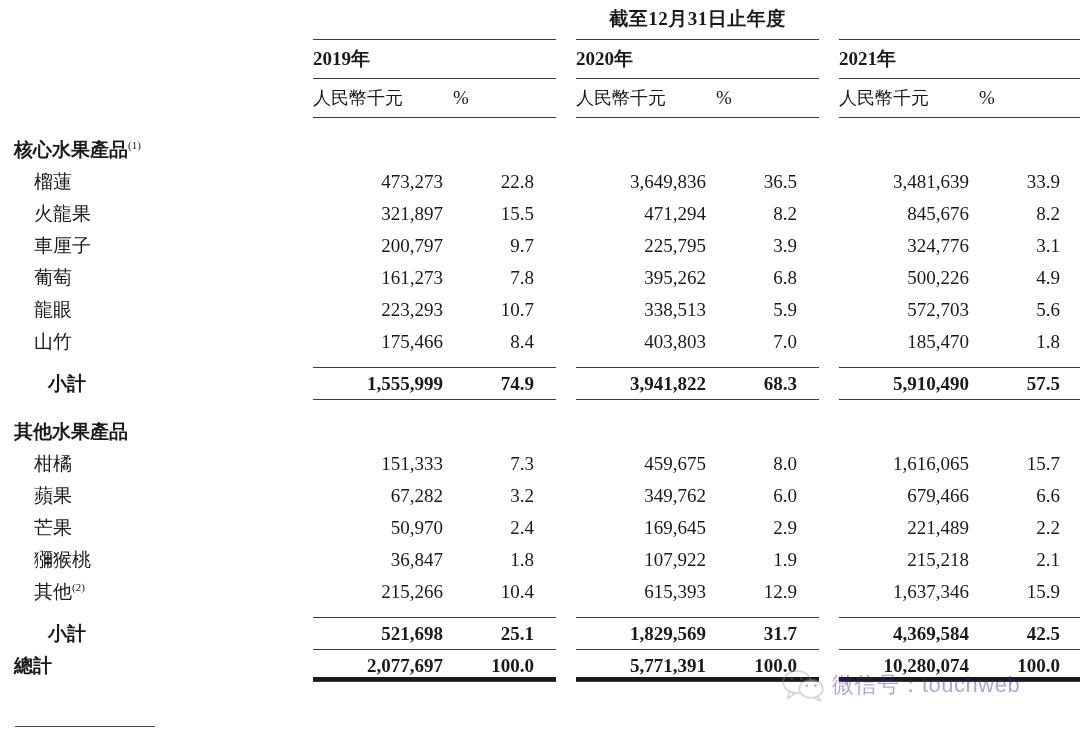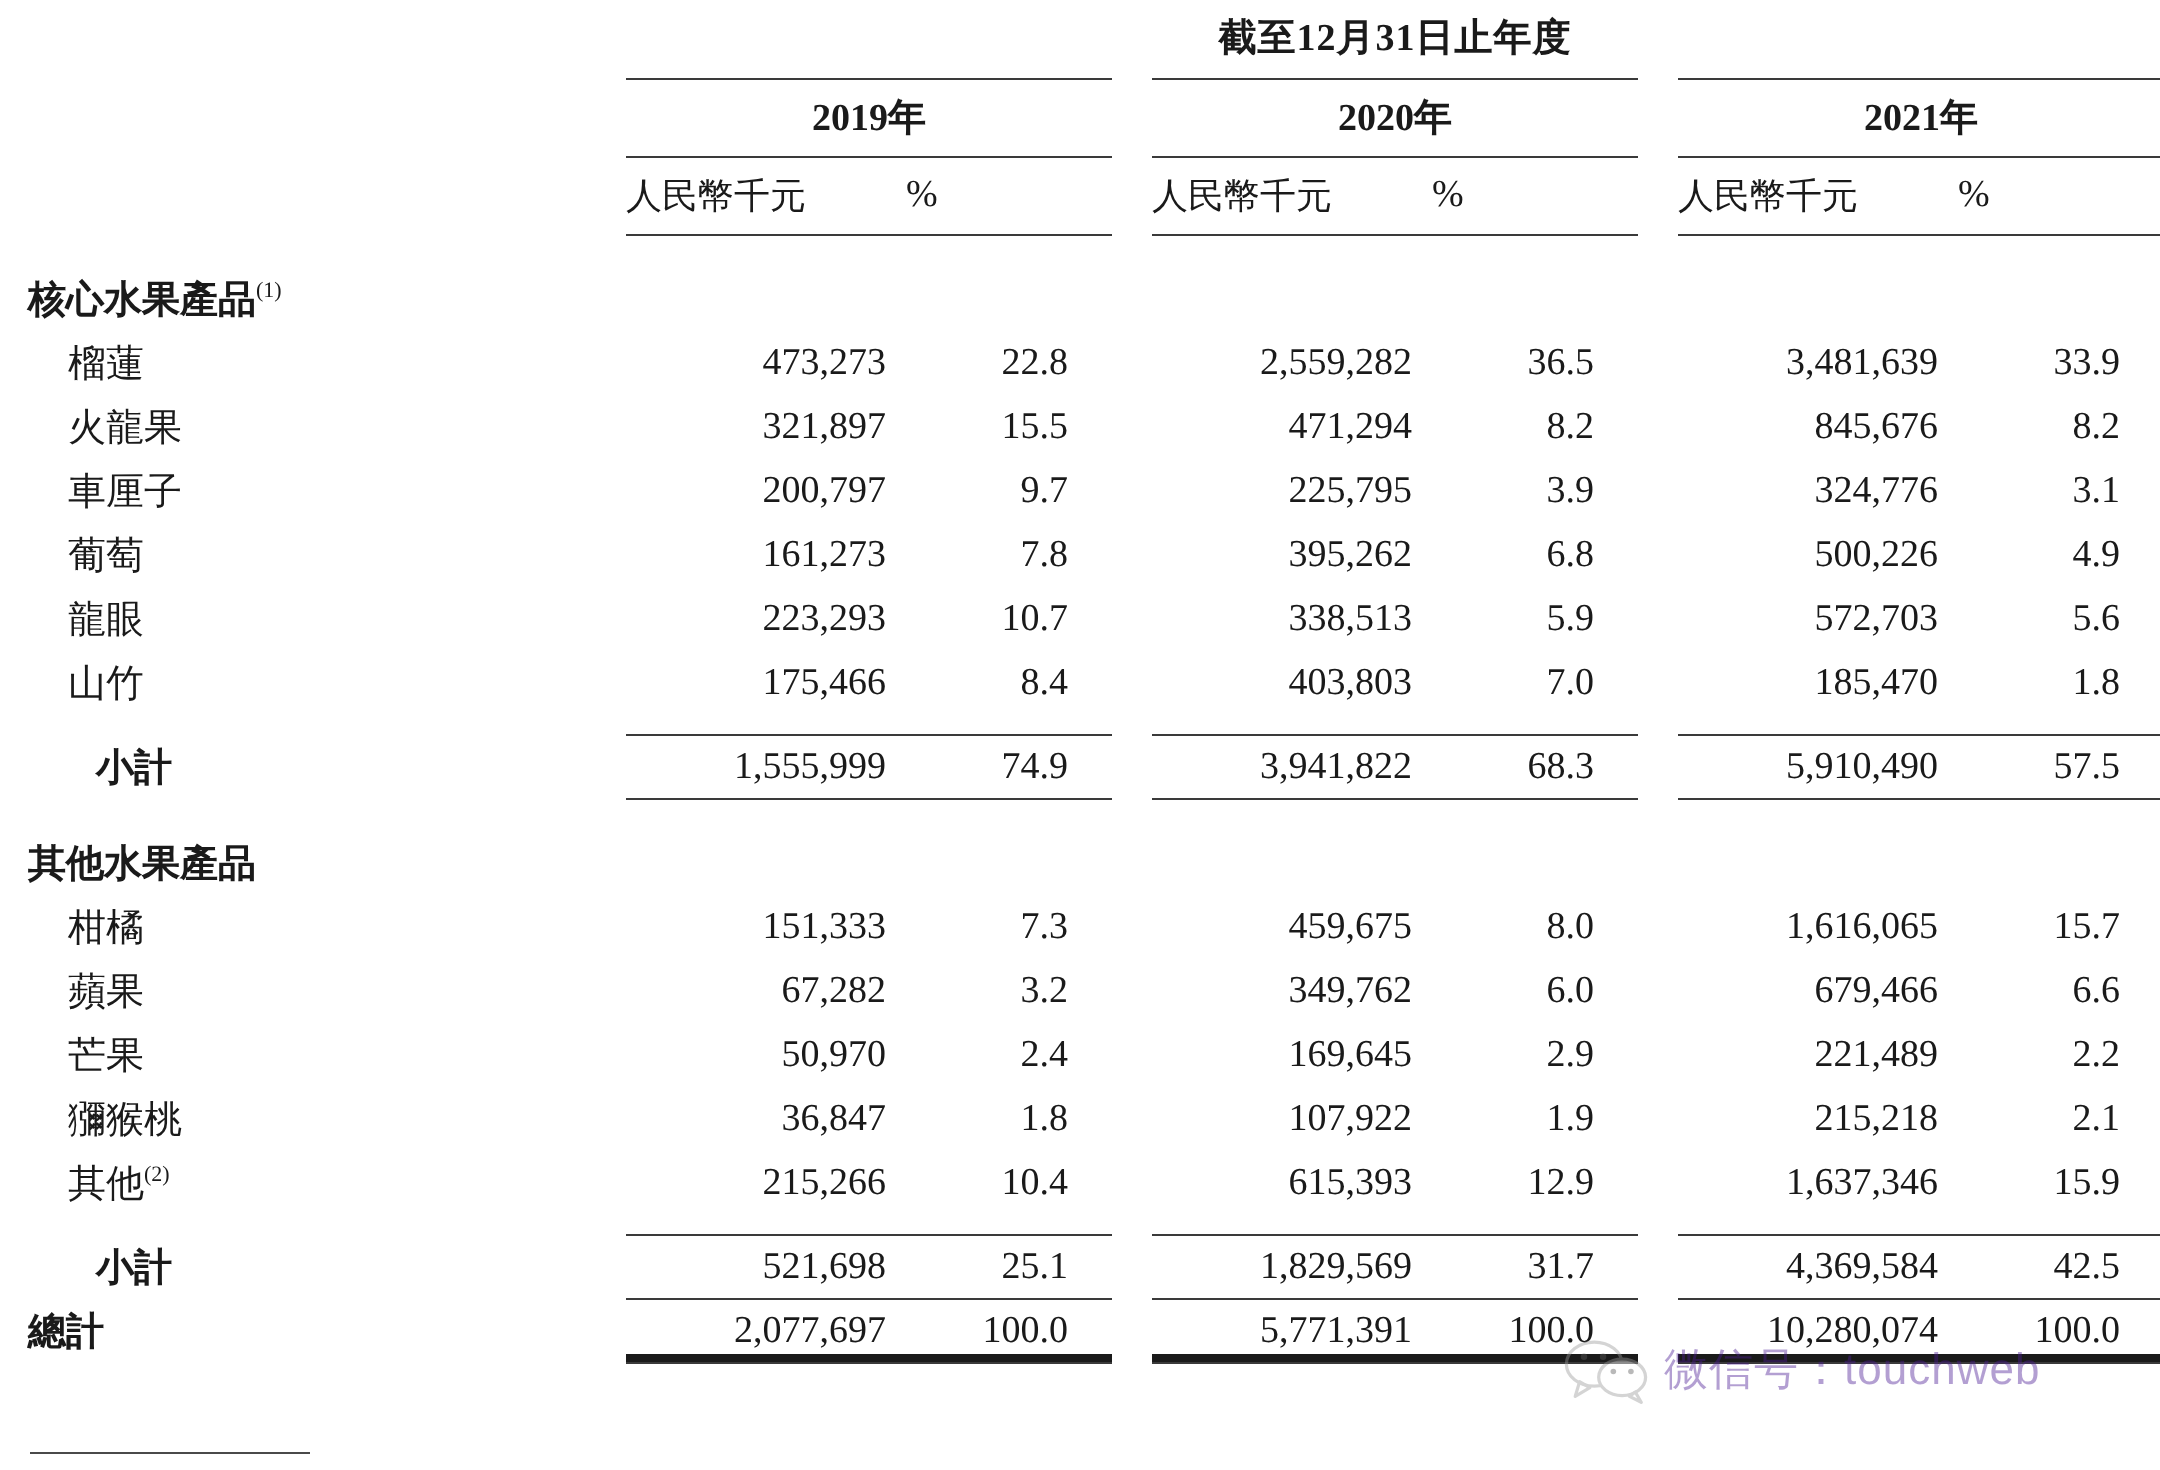--- a/index.html
+++ b/index.html
@@ -42,21 +42,21 @@
     text-align: center;
     font-weight: bold;
     font-size: 19px;
     letter-spacing: 0.5px;
     padding: 6px 0 7px 0;
     height: 22px;
     vertical-align: middle;
   }
 
   .yr-cell {
-    text-align: center;
+    text-align: left;
     font-weight: bold;
     font-size: 19px;
     padding: 6px 0 6px 0;
     border-top: 1.4px solid #3a3a3a;
     vertical-align: middle;
   }
 
   .sub-cell {
     text-align: left;
     font-size: 18px;
@@ -91,21 +91,21 @@
 
   td.num {
     font-size: 19px;
     text-align: right;
     padding: 3px 10px 3px 0;
     white-space: nowrap;
     vertical-align: middle;
     font-variant-numeric: lining-nums;
   }
   td.num.pct { padding-right: 22px; }
-  td.num.bold { font-weight: normal; }
+  td.num.bold { font-weight: bold; }
 
   tr.spacer td { height: 16px; padding: 0; font-size: 0; line-height: 0; }
   tr.spacer-sm td { height: 9px; padding: 0; font-size: 0; line-height: 0; }
 
   
   tr.subtotal td.num { border-top: 1.4px solid #3a3a3a; border-bottom: 1.4px solid #3a3a3a; }
   tr.subtotal td.lbl, tr.subtotal td.gap-cell { border: none; padding-left: 48px; }
 
   tr.grand td.num {
     border-top: 1.4px solid #3a3a3a;
@@ -215,21 +215,21 @@
         <td class="gap-cell"></td>
         <td class="num"></td>
           <td class="num pct"></td>
       </tr>
 
       <tr>
         <td class="lbl item">榴蓮</td>
         <td class="num">473,273</td>
         <td class="num pct">22.8</td>
         <td class="gap-cell"></td>
-        <td class="num">2,559,282</td>
+        <td class="num">3,649,836</td>
         <td class="num pct">36.5</td>
         <td class="gap-cell"></td>
         <td class="num">3,481,639</td>
         <td class="num pct">33.9</td>
       </tr>
       <tr>
         <td class="lbl item">火龍果</td>
         <td class="num">321,897</td>
         <td class="num pct">15.5</td>
         <td class="gap-cell"></td>

